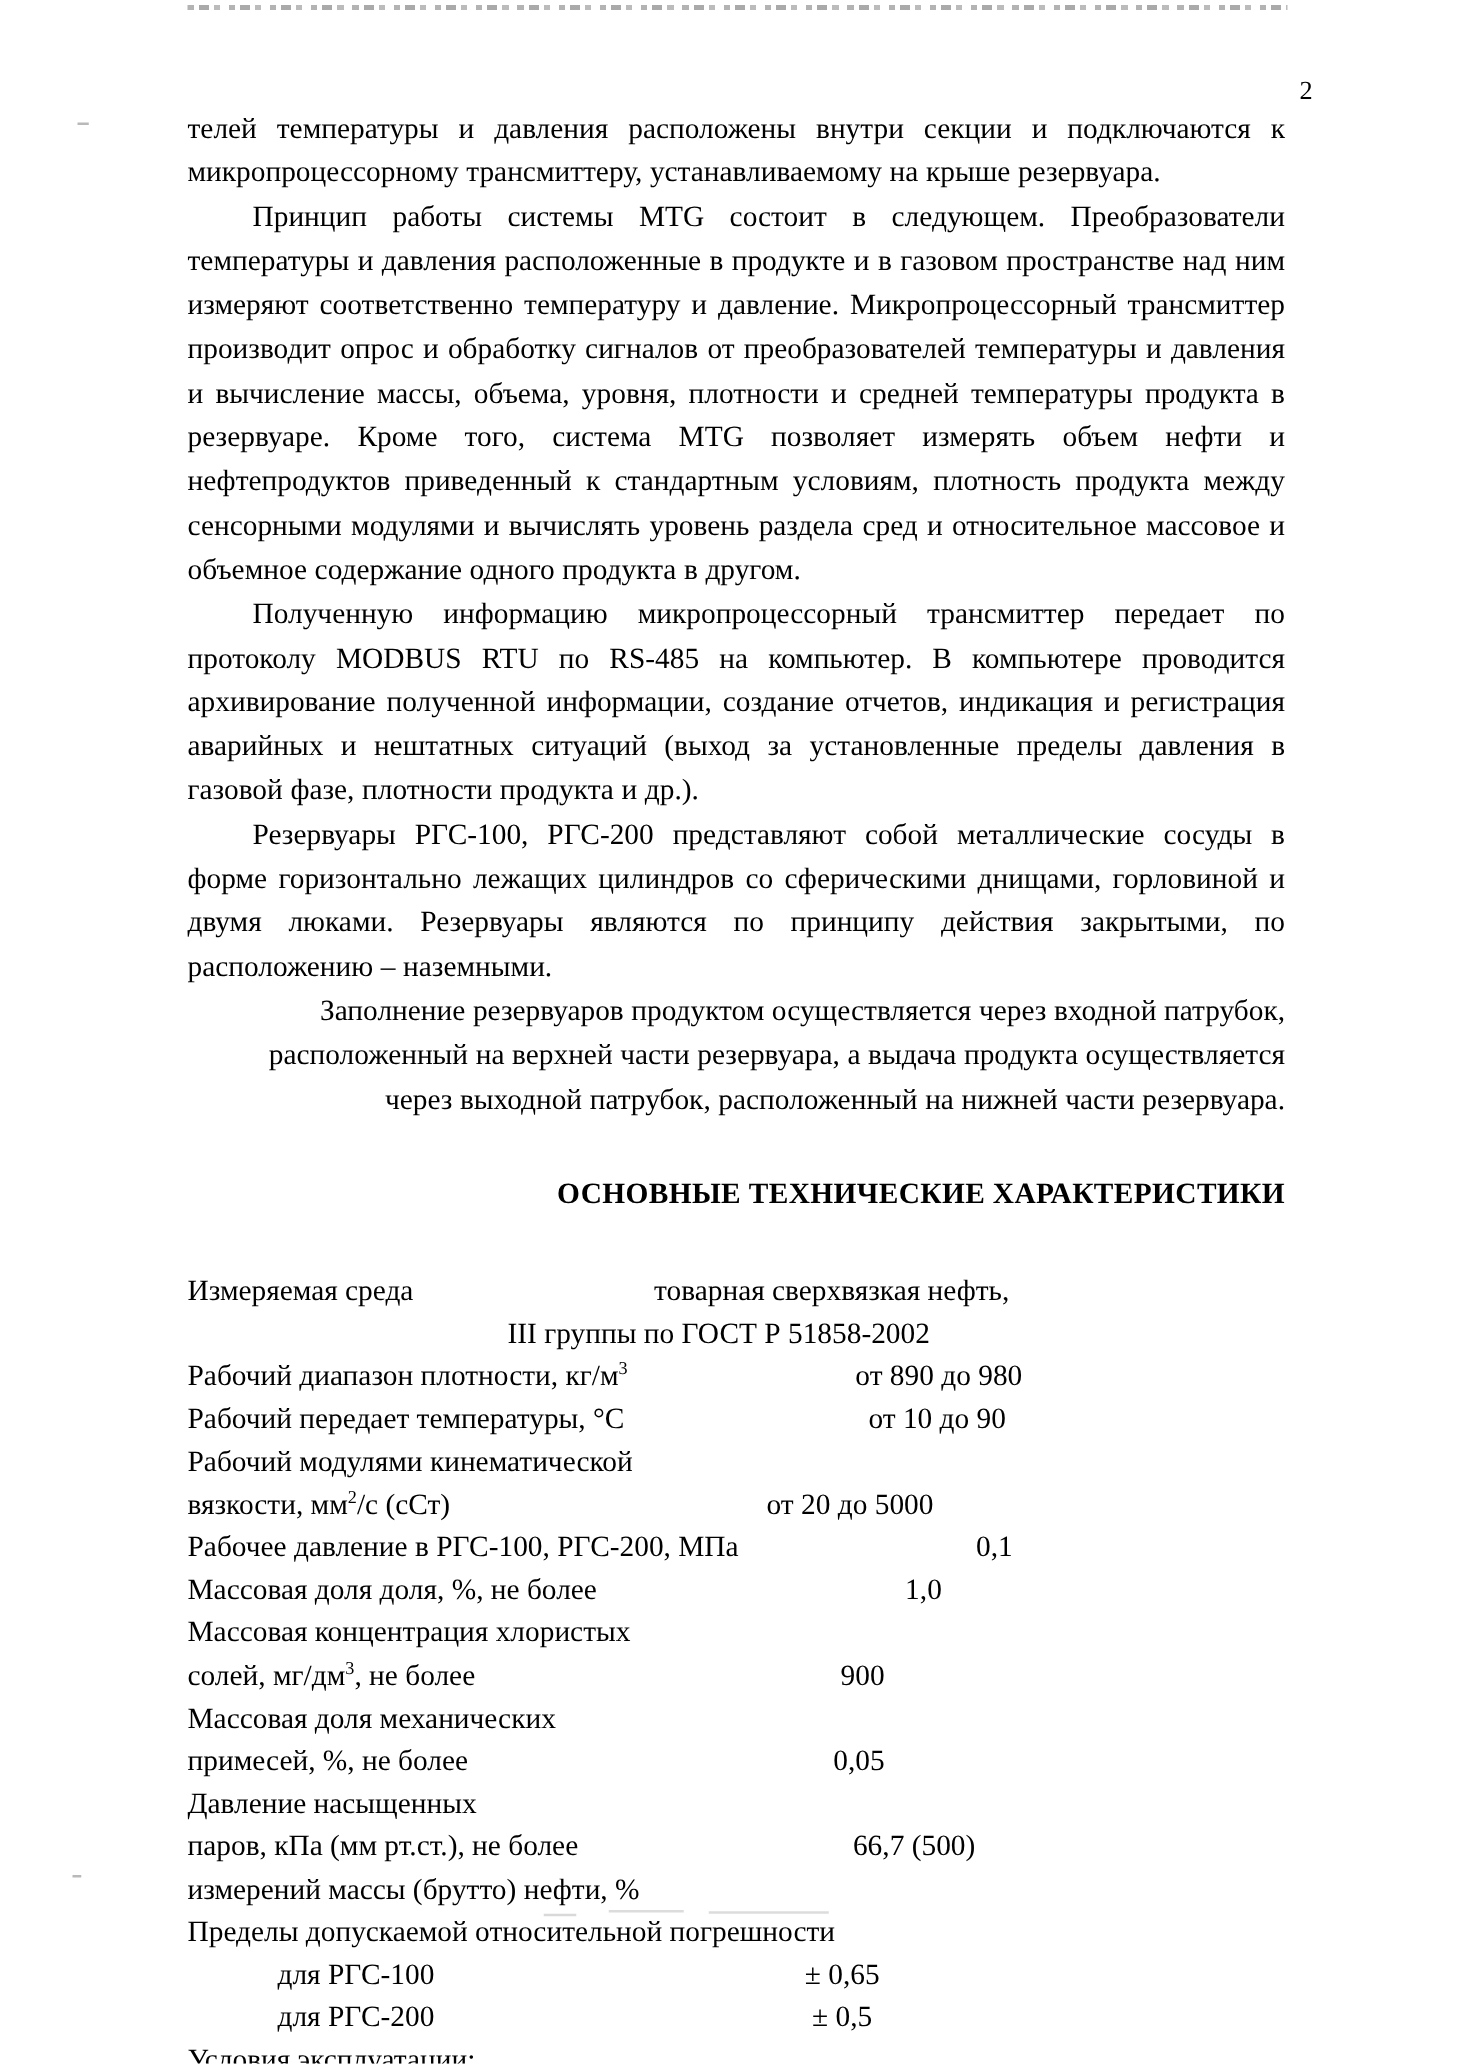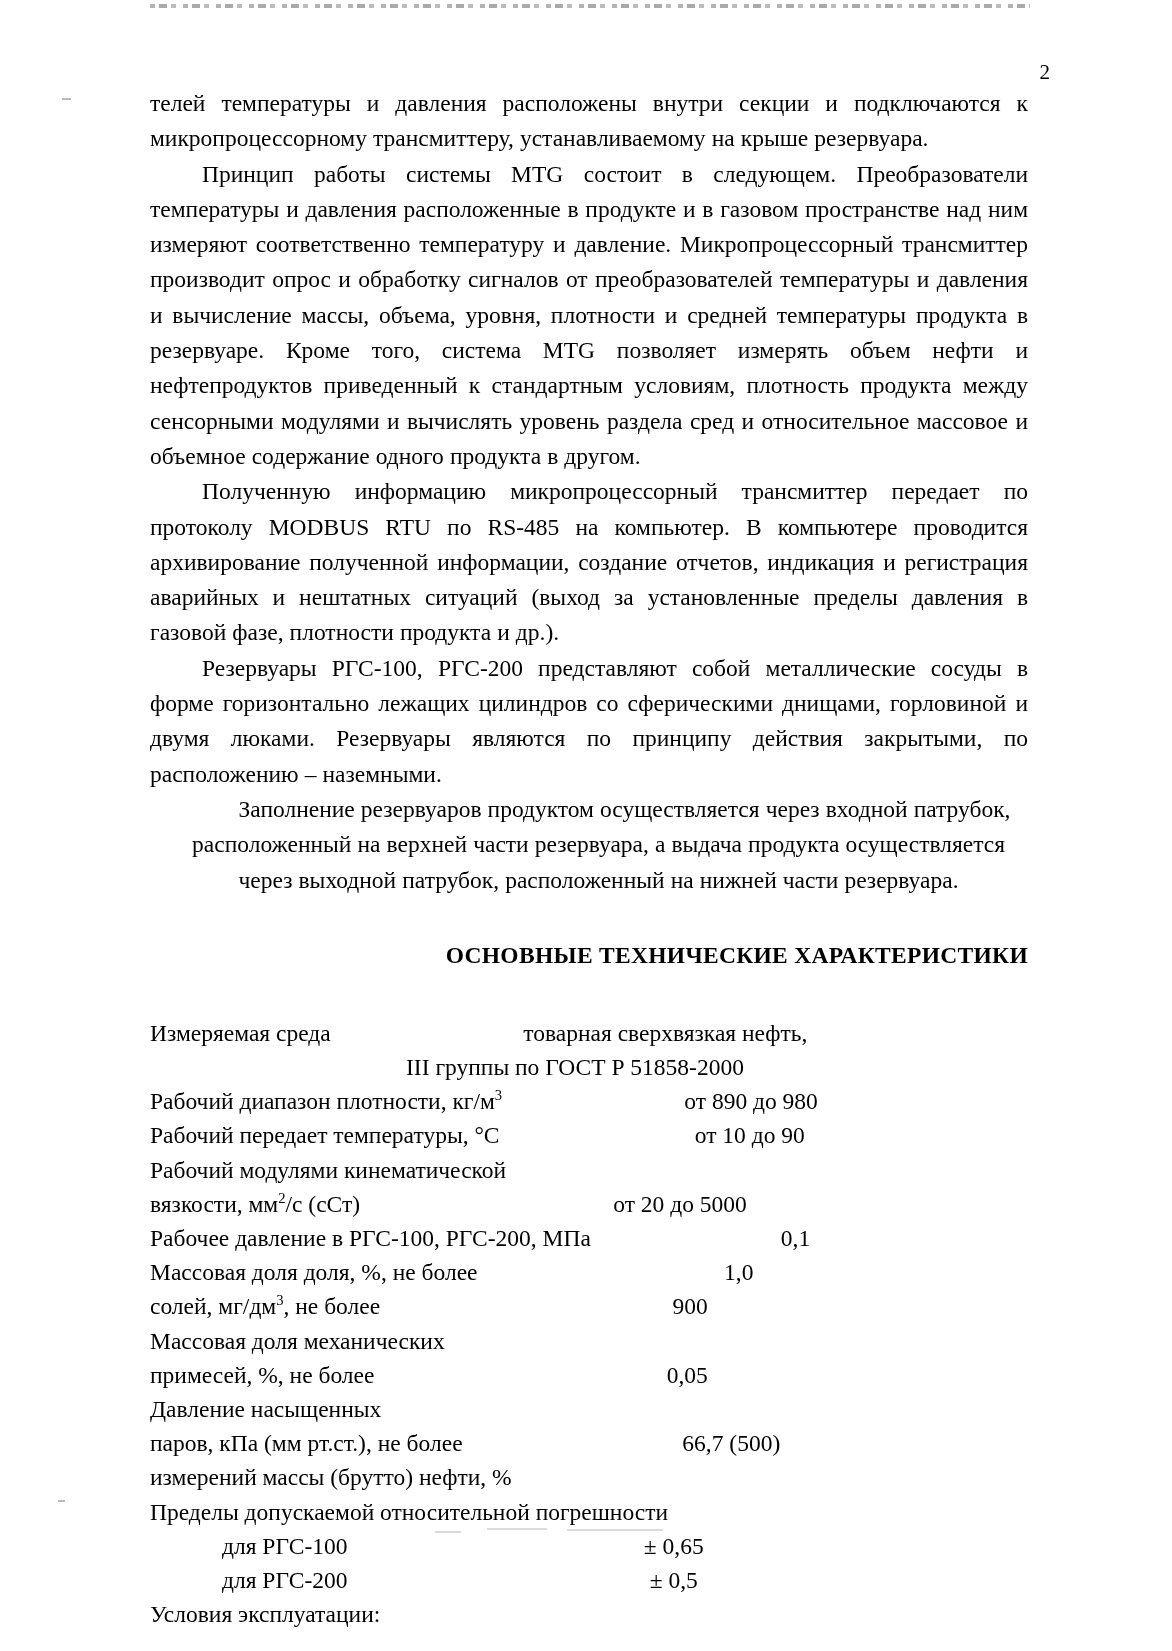--- a/index.html
+++ b/index.html
@@ -70,21 +70,21 @@
     text-align: justify;
     text-indent: 0;
     font-size: 23.5px;
     line-height: 35.3px;
     word-spacing: 0.2px;
   }
   p.body-par.indented {
     text-indent: 52px;
   }
   p.body-par:last-of-type {
-    text-align: center;
+    text-align: right;
     margin-left: 19px;
   }
 
   .section-heading {
     margin: 0;
     padding-top: 40px;
     text-align: right;
     font-size: 23.5px;
     line-height: 34px;
     font-weight: bold;
@@ -148,21 +148,21 @@
 
     <h2 class="section-heading">ОСНОВНЫЕ ТЕХНИЧЕСКИЕ ХАРАКТЕРИСТИКИ</h2>
 
     <div class="specs">
         <div class="spec-row">
           <div class="spec-label">Измеряемая среда</div>
           <div class="spec-value">товарная сверхвязкая нефть,</div>
         </div>
         <div class="spec-row">
           <div class="spec-label"></div>
-          <div class="spec-value">III группы по ГОСТ Р 51858-2000</div>
+          <div class="spec-value">III группы по ГОСТ Р 51858-2002</div>
         </div>
         <div class="spec-row">
           <div class="spec-label">Рабочий диапазон плотности, кг/м<sup>3</sup></div>
           <div class="spec-value">от 890 до 980</div>
         </div>
         <div class="spec-row">
           <div class="spec-label">Рабочий передает температуры, °С</div>
           <div class="spec-value">от 10 до 90</div>
         </div>
         <div class="spec-row label-only">
@@ -174,20 +174,24 @@
           <div class="spec-value">от 20 до 5000</div>
         </div>
         <div class="spec-row">
           <div class="spec-label">Рабочее давление в РГС-100, РГС-200, МПа</div>
           <div class="spec-value">0,1</div>
         </div>
         <div class="spec-row">
           <div class="spec-label">Массовая доля доля, %, не более</div>
           <div class="spec-value">1,0</div>
         </div>
+        <div class="spec-row label-only">
+          <div class="spec-label">Массовая концентрация хлористых</div>
+          <div class="spec-value"></div>
+        </div>
         <div class="spec-row">
           <div class="spec-label">солей, мг/дм<sup>3</sup>, не более</div>
           <div class="spec-value">900</div>
         </div>
         <div class="spec-row label-only">
           <div class="spec-label">Массовая доля механических</div>
           <div class="spec-value"></div>
         </div>
         <div class="spec-row">
           <div class="spec-label">примесей, %, не более</div>

